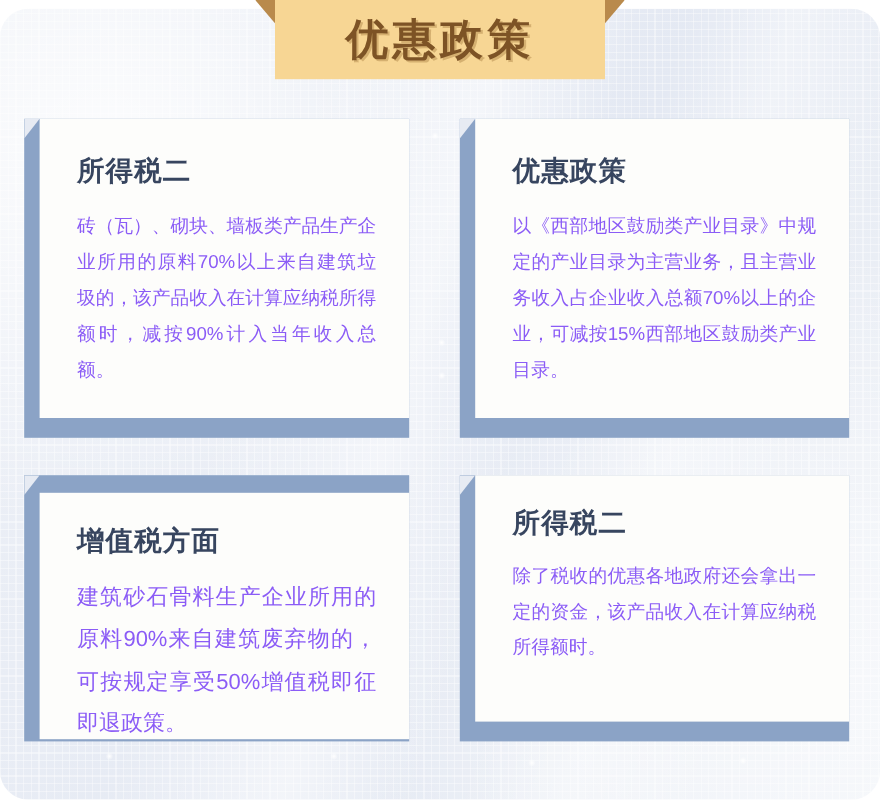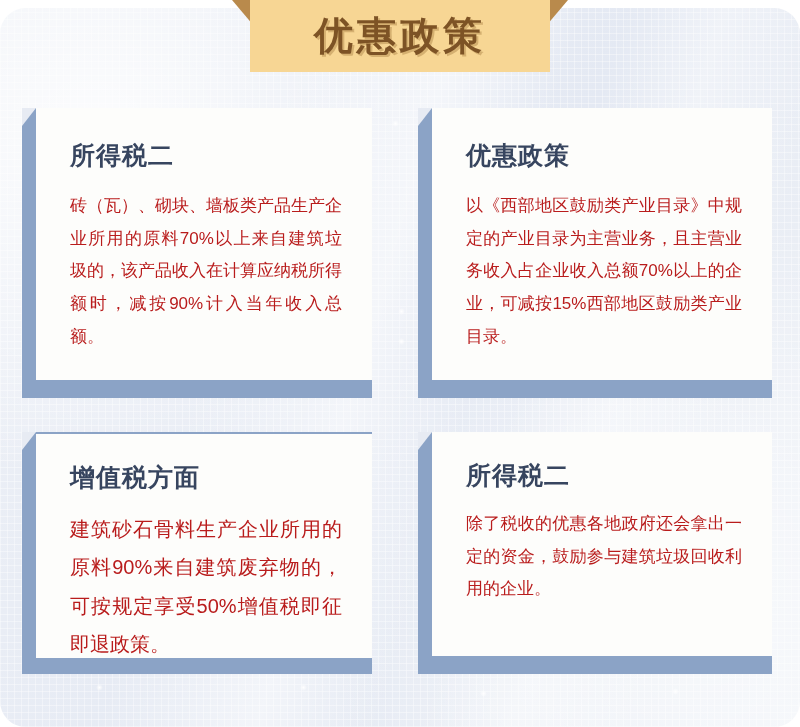--- a/index.html
+++ b/index.html
@@ -66,21 +66,21 @@
     clip-path:polygon(0 0,100% 0,0 100%);
   }
   .card{
     position:absolute;background:#fdfdfb;
   }
   .card-title{
     position:absolute;color:#37455f;font-weight:bold;
     letter-spacing:1px;white-space:nowrap;
   }
   .card-body{
-    position:absolute;color:#b91c1c;line-height:1.92;
+    position:absolute;color:#8b5cf6;line-height:1.92;
     text-align:justify;
   }
 </style>
 </head>
 <body>
 
 <div id="stage">
 
   <div class="panel">
     <div class="grid-overlay"></div>
@@ -122,27 +122,27 @@
   <div class="card-wrap" style="left:418px;top:108px;width:354px;height:290px">
     <div class="card-shadow"></div>
     <div class="card" style="left:14px;top:0;width:340px;height:272px">
       <div class="card-title" style="left:34px;top:31px;font-size:25px">优惠政策</div>
       <div class="card-body" style="left:34px;top:82px;width:276px;font-size:17px">以《西部地区鼓励类产业目录》中规定的产业目录为主营业务，且主营业务收入占企业收入总额70%以上的企业，可减按15%西部地区鼓励类产业目录。</div>
     </div>
   </div>
 
   <div class="card-wrap" style="left:22px;top:432px;width:350px;height:242px">
     <div class="card-shadow"></div>
-    <div class="card" style="left:14px;top:2px;width:336px;height:224px">
+    <div class="card" style="left:14px;top:16px;width:336px;height:224px">
       <div class="card-title" style="left:34px;top:27px;font-size:25px">增值税方面</div>
       <div class="card-body" style="left:34px;top:76px;width:272px;font-size:20px">建筑砂石骨料生产企业所用的原料90%来自建筑废弃物的，可按规定享受50%增值税即征即退政策。</div>
     </div>
   </div>
 
   <div class="card-wrap" style="left:418px;top:432px;width:354px;height:242px">
     <div class="card-shadow"></div>
     <div class="card" style="left:14px;top:0;width:340px;height:224px">
       <div class="card-title" style="left:34px;top:27px;font-size:25px">所得税二</div>
-      <div class="card-body" style="left:34px;top:76px;width:276px;font-size:17px">除了税收的优惠各地政府还会拿出一定的资金，鼓励参与建筑垃圾回收利用的企业。</div>
+      <div class="card-body" style="left:34px;top:76px;width:276px;font-size:17px">除了税收的优惠各地政府还会拿出一定的资金，该产品收入在计算应纳税所得额时。</div>
     </div>
   </div>
 
 </div>
 
 </body></html>

